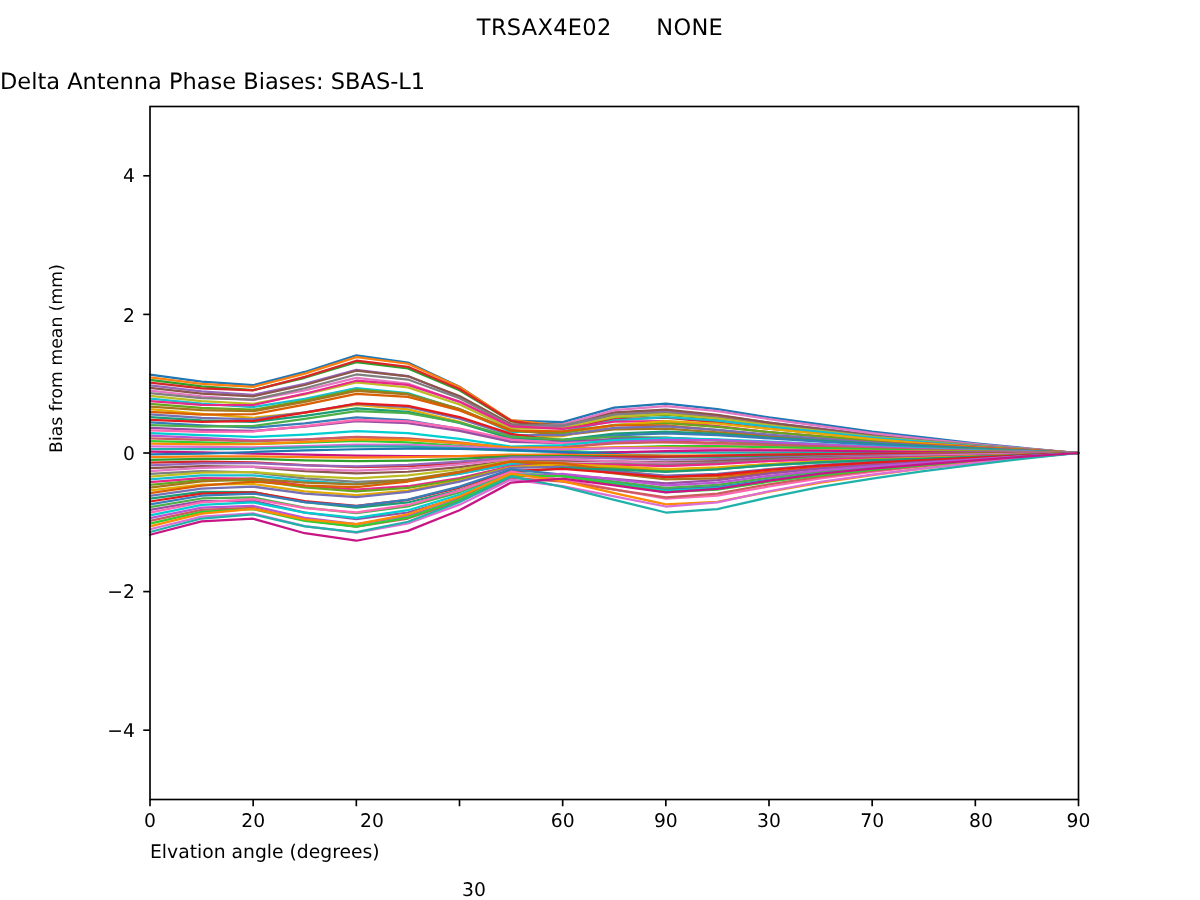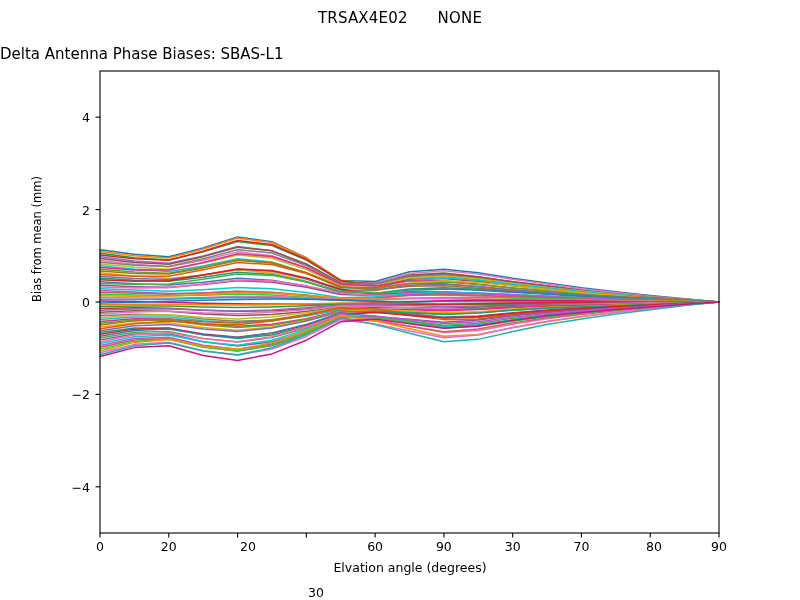--- a/index.html
+++ b/index.html
@@ -46,21 +46,21 @@
   .plot-svg {
     position: absolute;
     left: 0;
     top: 0;
   }
   .xlabel {
     position: absolute;
     left: 100px;
     width: 620px;
     top: 560px;
-    text-align: center;
+    text-align: left;
     font-size: 12.5px;
     color: #000000;
   }
   .ylabel {
     position: absolute;
     left: -33px;
     top: 232px;
     width: 140px;
     text-align: center;
     font-size: 11.5px;

